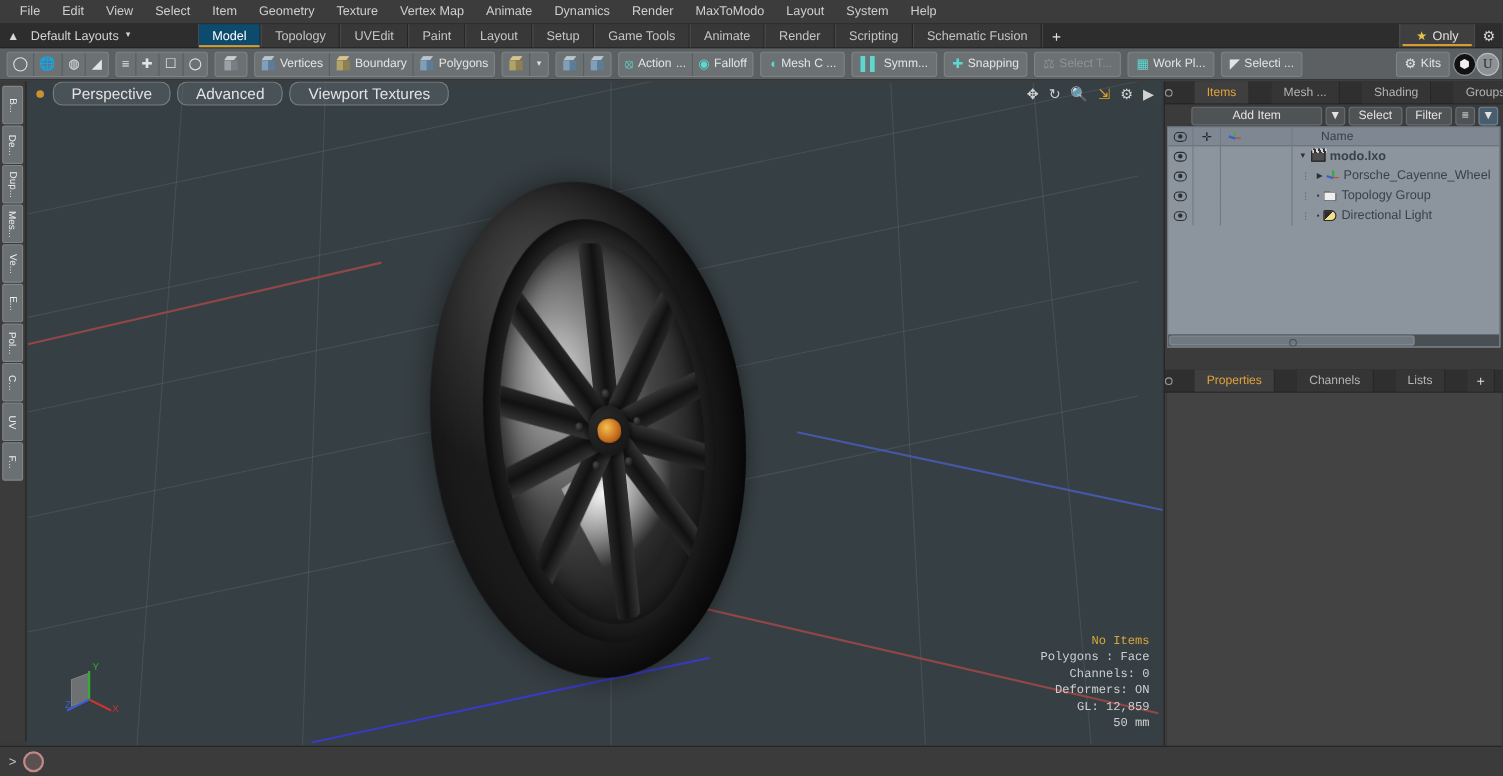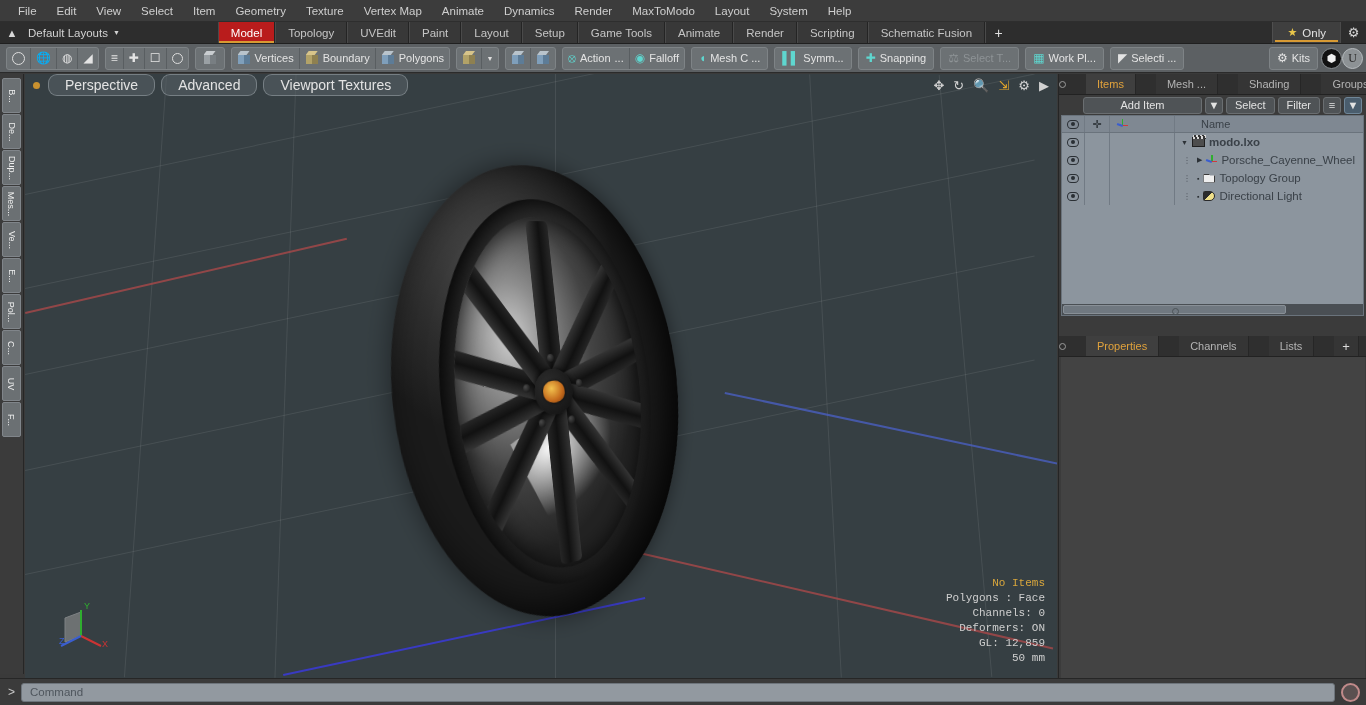--- a/index.html
+++ b/index.html
@@ -38,21 +38,21 @@
     font-size:11.5px; color:#d2d2d2; white-space:nowrap;
   }
   .layouts-label .car { margin-left:5px; font-size:7px; }
   .tabspacer { width:48px; }
   .ltab {
     display:flex; align-items:center; justify-content:center;
     padding:0 12px; font-size:11.5px; color:#c5c5c5;
     background:#383838; border-left:1px solid #4a4a4a; border-right:1px solid #242424;
     white-space:nowrap; position:relative;
   }
-  .ltab.active { background:#b91c1c; color:#ffffff;margin-left:38px; }
+  .ltab.active { background:#0c4a6e; color:#ffffff; }
   .ltab.active:after {
     content:""; position:absolute; left:0; right:0; bottom:0; height:2px;
     background:#d89a33;
   }
   .plus-tab {
     display:flex; align-items:center; justify-content:center; width:26px;
     font-size:14px; color:#e0e0e0; border-left:1px solid #4a4a4a;
   }
   .tab-flex { flex:1 1 auto; }
   .only-btn {
@@ -789,18 +789,17 @@
         <div class="pt-ico">⚙</div>
         <div class="pt-ico">▶</div>
       </div>
       <div class="propsbody"></div>
     </div>
   </div>
 
   <div class="bottom">
     <div class="cmdzone">
       <span class="cmd-arrow">&gt;</span>
-      <div class="cmdinput">Command</div>
       <div class="cmdcircle"></div>
     </div>
   </div>
 
 </div>
 
 </body></html>

